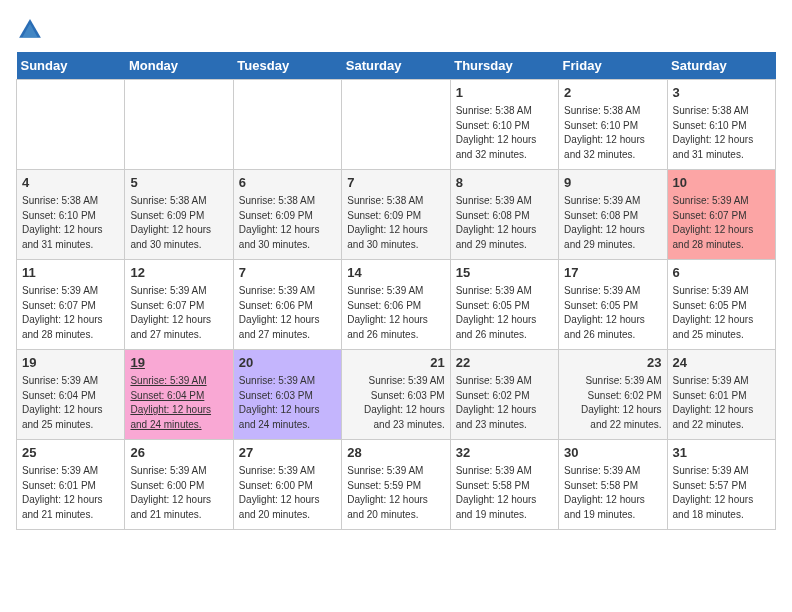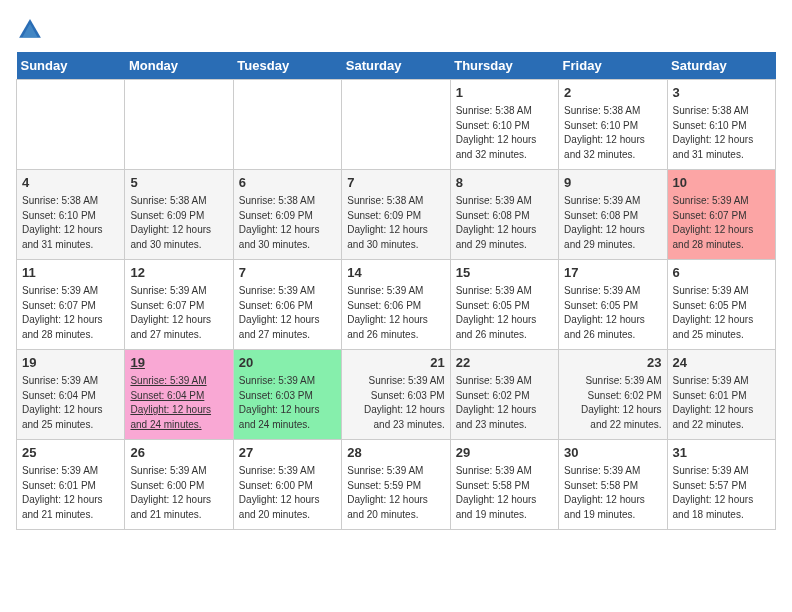--- a/index.html
+++ b/index.html
@@ -260,21 +260,21 @@
 Daylight: 12 hours
 and 25 minutes.</div>
         </td>
         <td style="background-color: #f9a8d4; text-decoration: underline;">
           <span class="day-num">19</span>
           <div class="day-info">Sunrise: 5:39 AM
 Sunset: 6:04 PM
 Daylight: 12 hours
 and 24 minutes.</div>
         </td>
-        <td style="background-color: #86efac;">
+        <td style="background-color: #c4b5fd;">
           <span class="day-num">20</span>
           <div class="day-info">Sunrise: 5:39 AM
 Sunset: 6:03 PM
 Daylight: 12 hours
 and 24 minutes.</div>
         </td>
         <td style="background-color: rgb(245, 245, 245); text-align: right;">
           <span class="day-num">21</span>
           <div class="day-info">Sunrise: 5:39 AM
 Sunset: 6:03 PM
@@ -326,21 +326,21 @@
 and 20 minutes.</div>
         </td>
         <td>
           <span class="day-num">28</span>
           <div class="day-info">Sunrise: 5:39 AM
 Sunset: 5:59 PM
 Daylight: 12 hours
 and 20 minutes.</div>
         </td>
         <td>
-          <span class="day-num">29</span>
+          <span class="day-num">32</span>
           <div class="day-info">Sunrise: 5:39 AM
 Sunset: 5:58 PM
 Daylight: 12 hours
 and 19 minutes.</div>
         </td>
         <td>
           <span class="day-num">30</span>
           <div class="day-info">Sunrise: 5:39 AM
 Sunset: 5:58 PM
 Daylight: 12 hours

